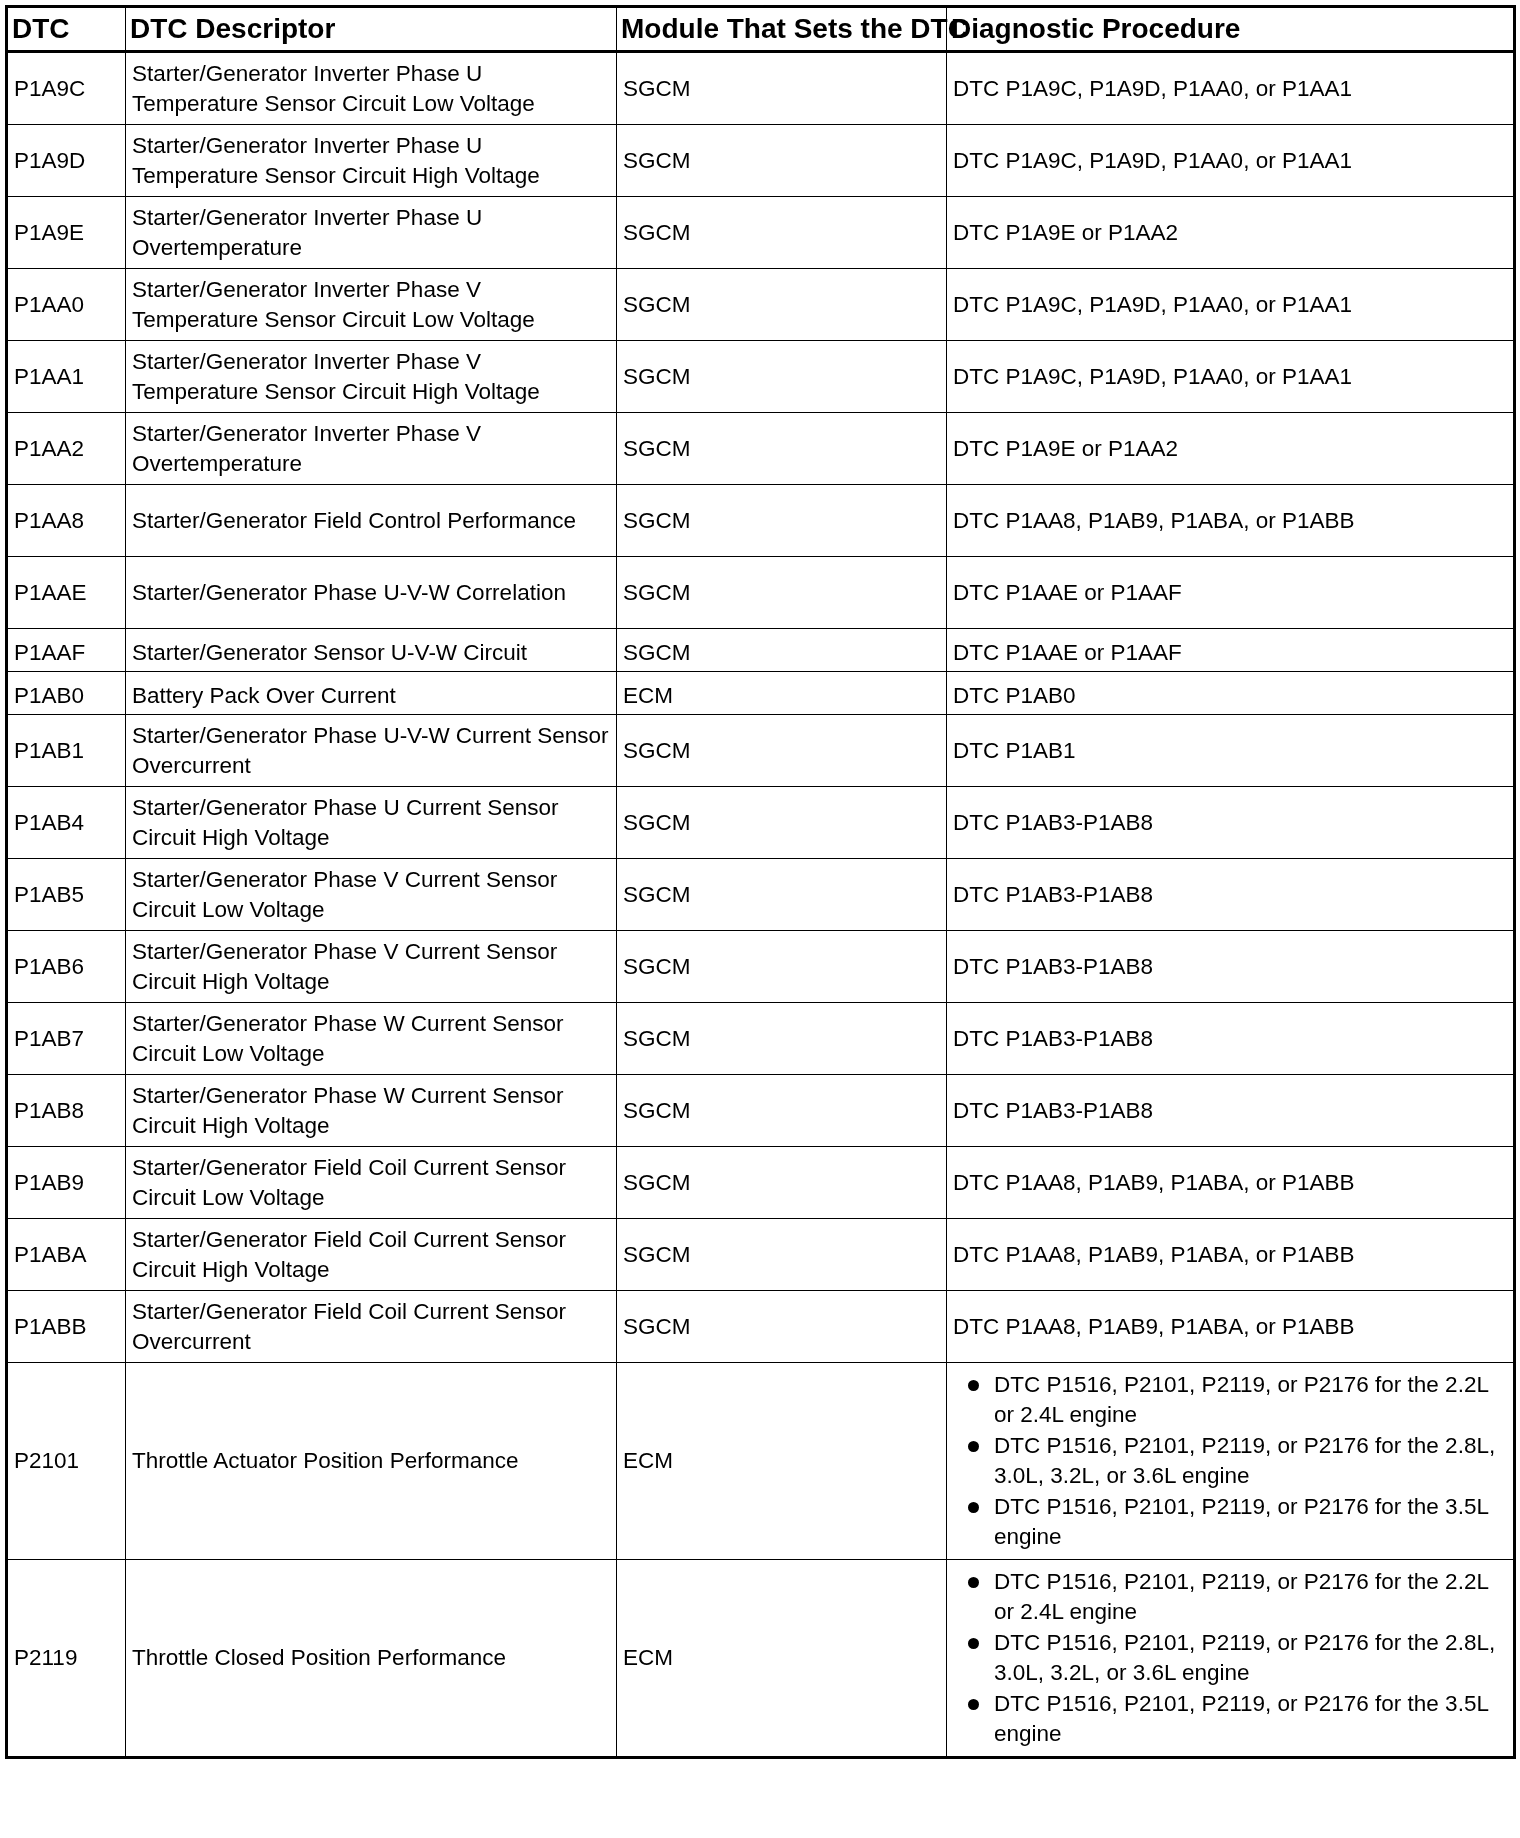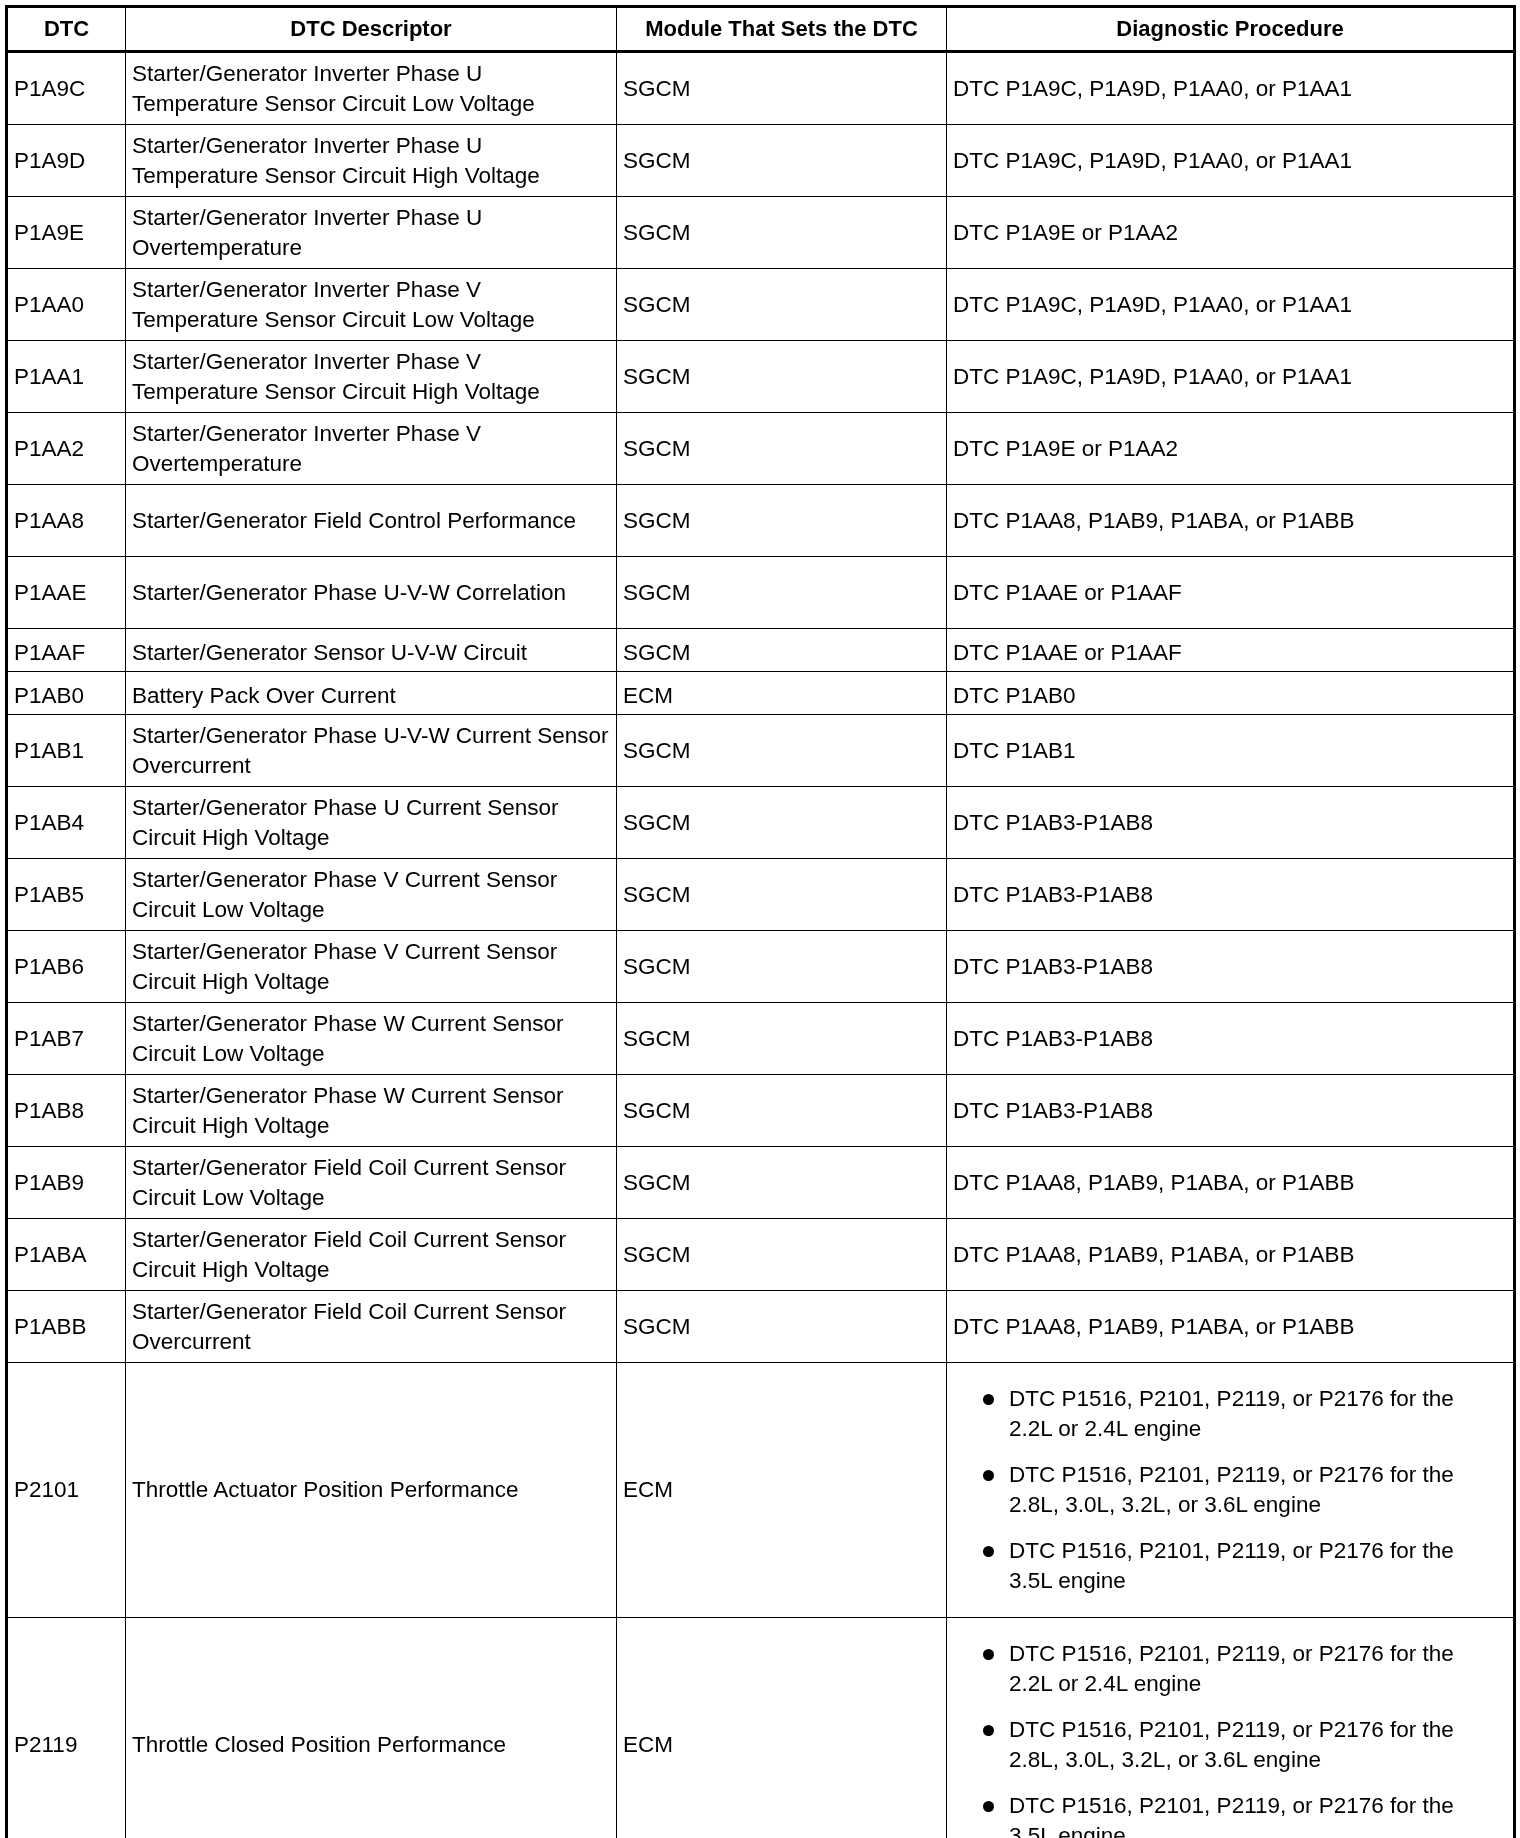--- a/index.html
+++ b/index.html
@@ -26,22 +26,22 @@
       table-layout: fixed;
       border: 3px solid #000;
     }
     table.dtc col.c1 { width: 119px; }
     table.dtc col.c2 { width: 491px; }
     table.dtc col.c3 { width: 330px; }
     table.dtc col.c4 { width: 568px; }
 
     table.dtc th {
       font-weight: bold;
-      font-size: 22px;
-      text-align: center;
+      font-size: 28px;
+      text-align: left;
       height: 42px;
       padding: 0 4px;
       border: 1.5px solid #000;
       border-bottom: 3px solid #000;
       white-space: nowrap;
     }
     table.dtc td {
       font-size: 22.5px;
       line-height: 30px;
       vertical-align: middle;
@@ -59,21 +59,21 @@
 
     ul.proc-list {
       list-style: none;
       margin: 0;
       padding: 0;
     }
     ul.proc-list li {
       position: relative;
       padding-left: 40px;
       line-height: 30px;
-      margin: 16px;
+      margin: 1px;
     }
     ul.proc-list li .bullet {
       position: absolute;
       left: 14px;
       top: 10px;
       width: 11px;
       height: 11px;
       border-radius: 50%;
       background: #000;
     }

